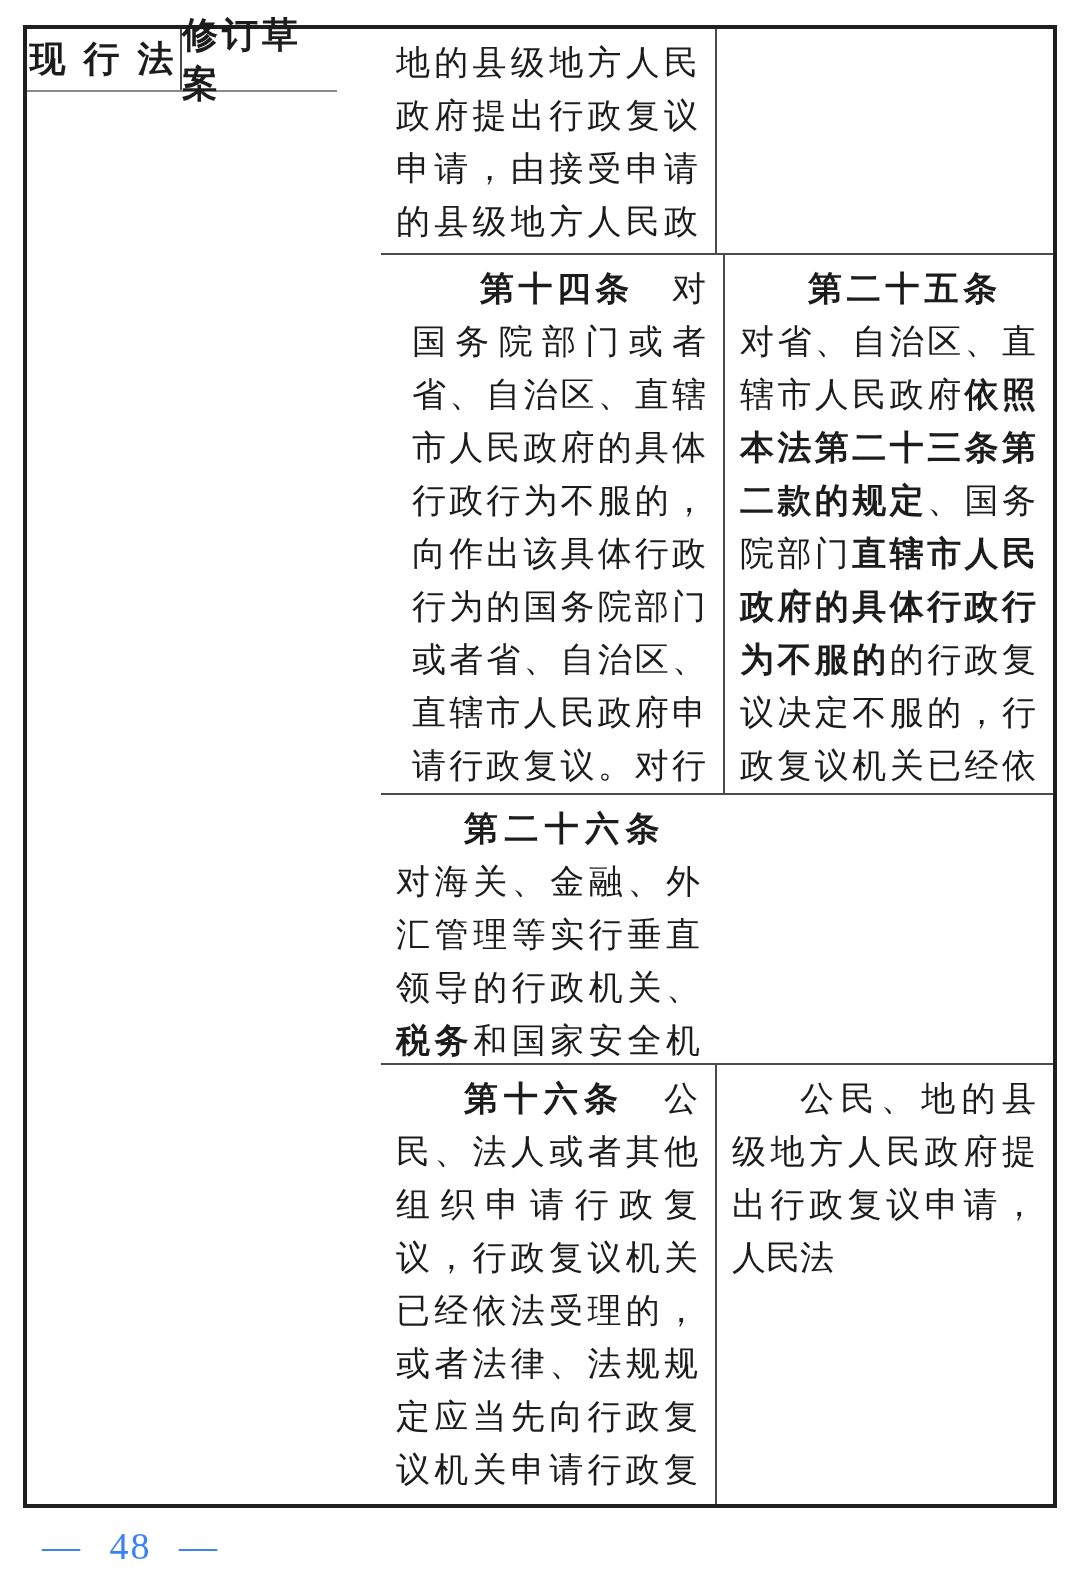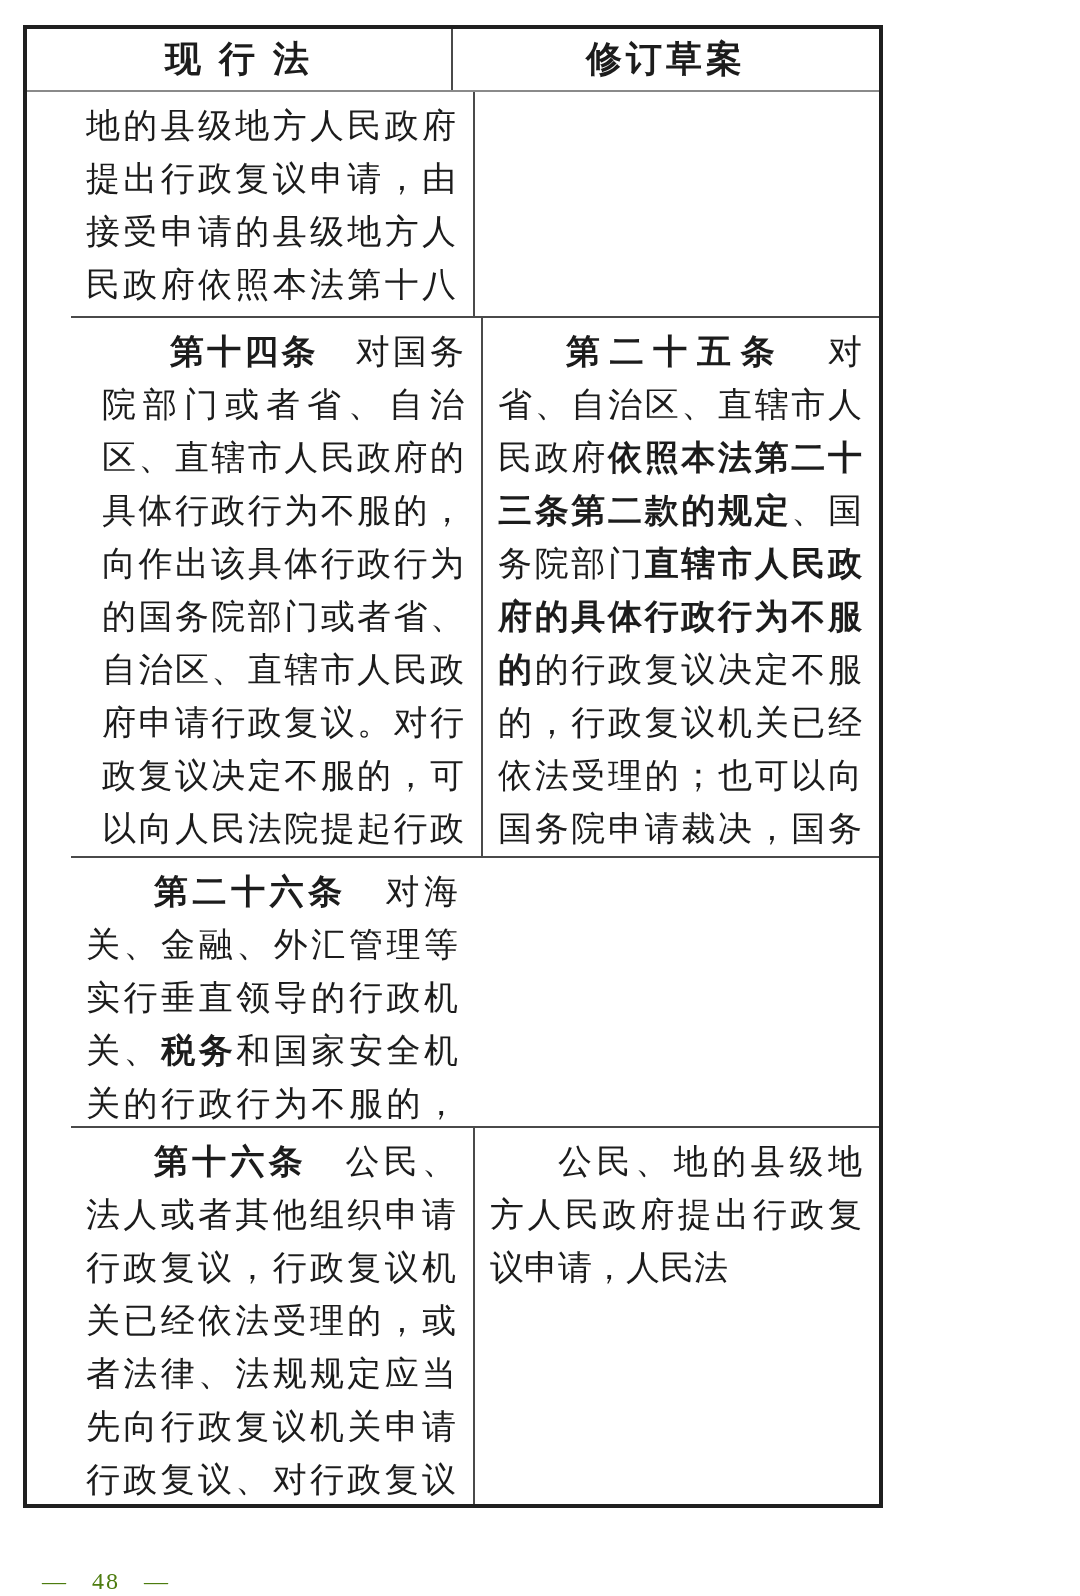--- a/index.html
+++ b/index.html
@@ -12,23 +12,23 @@
   html,body{width:1080px;height:1596px;}
   body{
     background:var(--paper);
     color:var(--ink);
     font-family:"Liberation Serif","DejaVu Serif",serif;
     position:relative;
     overflow:hidden;
   }
   .sheet{position:absolute;inset:0;}
   .cmp-table{
-    position:absolute;left:23px;top:25px;width:860px;height:1483px;
+    position:absolute;left:23px;top:25px;width:1034px;height:1483px;
     border:4px solid var(--border);
-    display:flex;flex-direction:column;
+    display:flex;flex-direction:row;
     background:var(--paper);
   }
   .header-row{
     height:63px;flex:none;display:flex;
     border-bottom:2px solid #8a8a8a;
   }
   .hcell{
     width:50%;display:flex;align-items:center;justify-content:center;
     font-size:36px;font-weight:700;letter-spacing:4px;
     font-family:"Liberation Sans","DejaVu Sans",sans-serif;
@@ -48,23 +48,22 @@
   }
   .cell.left{border-right:2px solid var(--grid);}
   .para{margin:0;}
   .para.indent{text-indent:68px;}
   .run.b{
     font-weight:700;
     font-family:"Liberation Sans","DejaVu Sans",sans-serif;
   }
   .page-number{
     position:absolute;left:42px;top:1524px;
-    font-size:24px;letter-spacing:2px;word-spacing:16px;
-    color:#4d7c0f;
-    margin-top:44px;
+    font-size:38px;letter-spacing:2px;word-spacing:16px;
+    color:#3b82f6;
   }
 </style>
 </head>
 <body>
 
 <div class="sheet">
   <div class="cmp-table">
     <div class="header-row">
       <div class="hcell left">现 行 法</div>
       <div class="hcell">修订草案</div>

